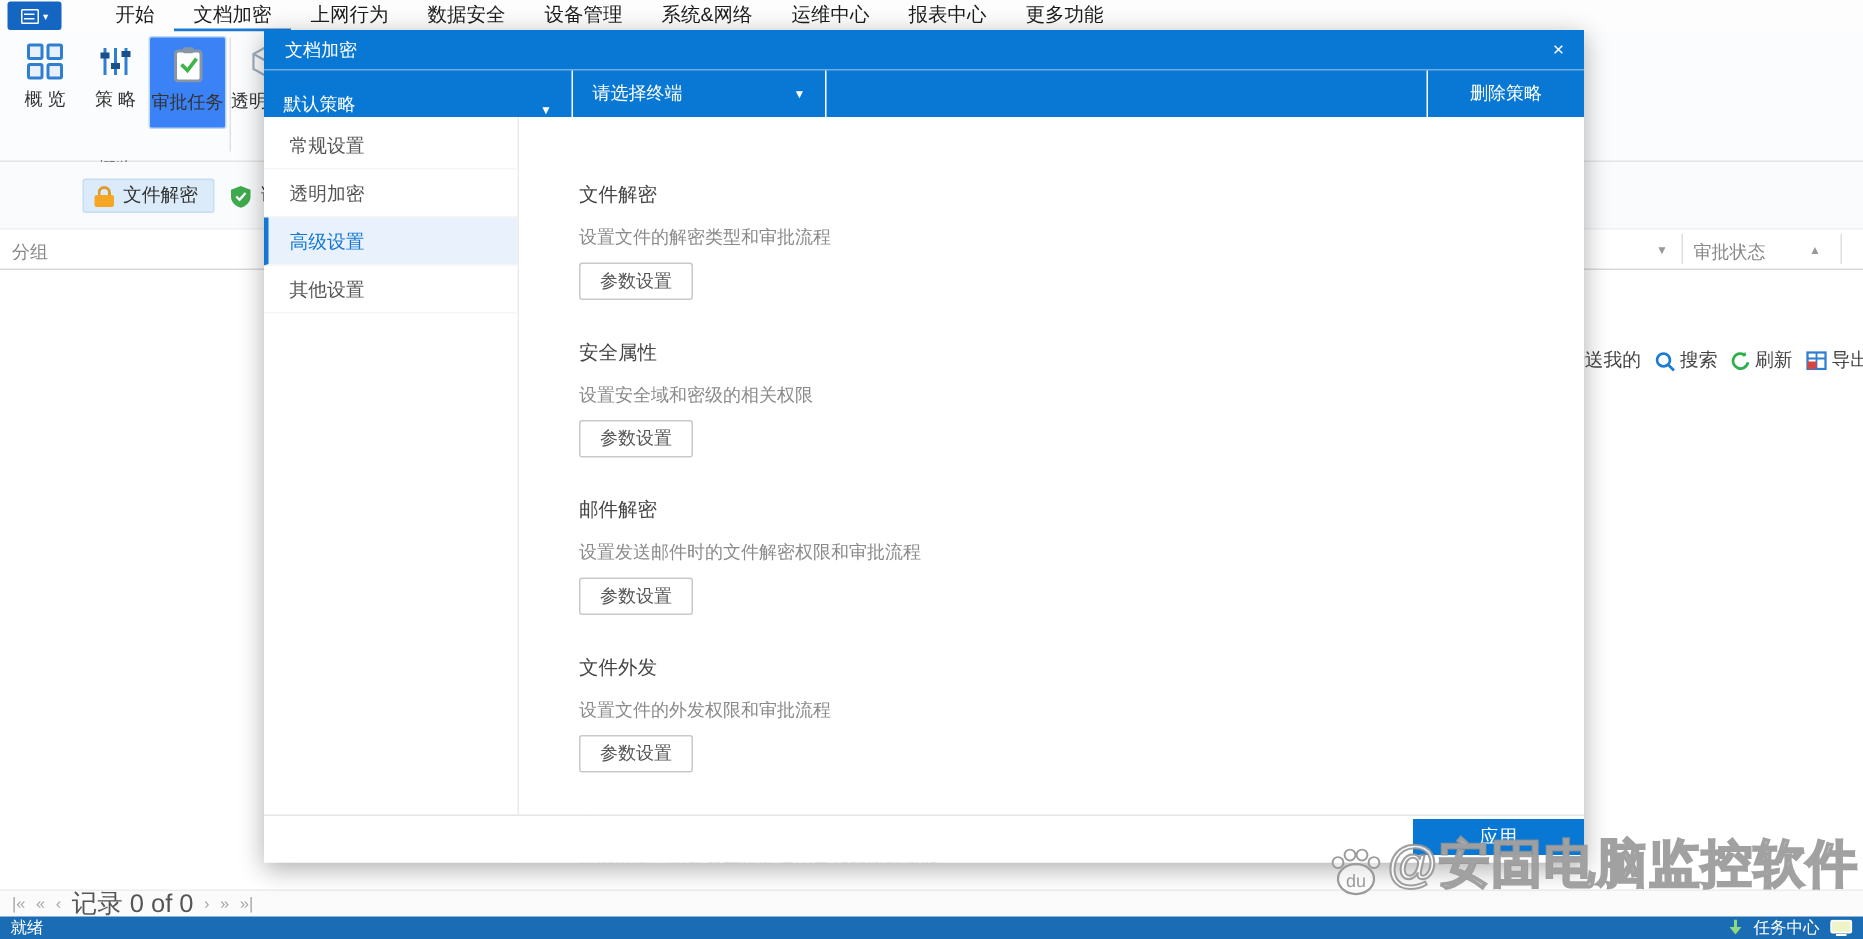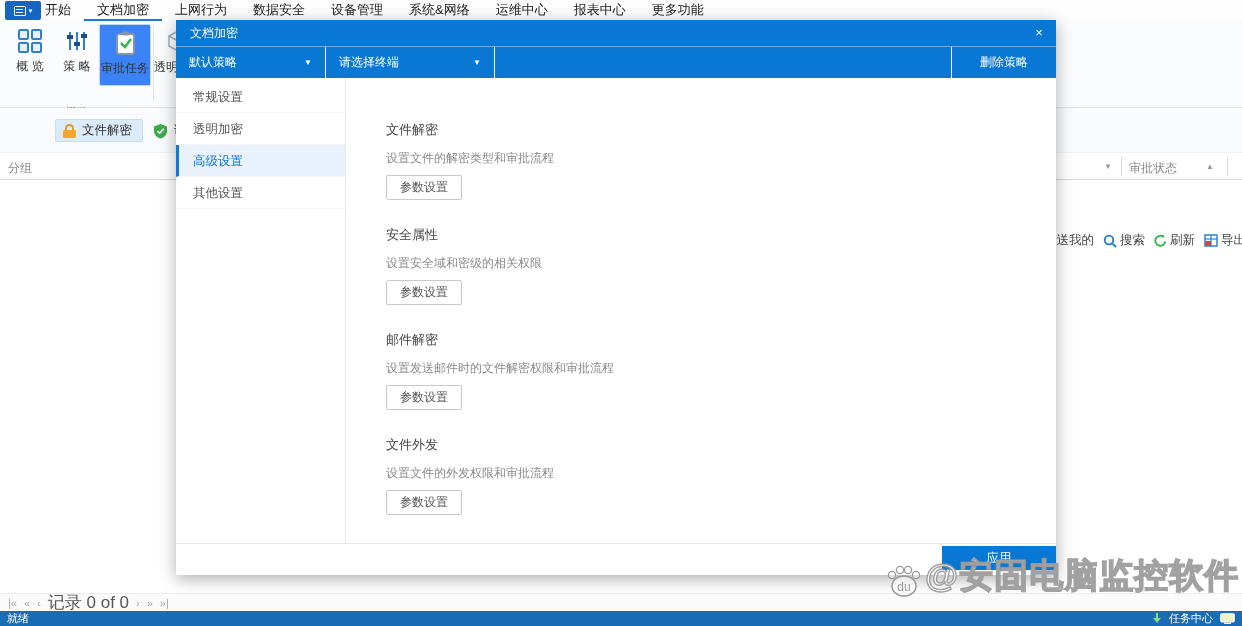--- a/index.html
+++ b/index.html
@@ -5,21 +5,21 @@
   * { box-sizing: border-box; margin: 0; padding: 0; }
   html,body { width:1242px; height:626px; }
   body { position:relative; font-family:"Liberation Sans","DejaVu Sans",sans-serif; background:#fff; overflow:hidden; }
 
   
   .menubar { position:absolute; top:0; left:0; right:0; height:21px; background:#fdfdfd; }
   .app-btn { position:absolute; left:5px; top:1px; width:36px; height:19px; background:#1565c2; border-radius:2px; color:#fff; display:flex; align-items:center; justify-content:center; gap:3px; font-size:11px; }
   .app-btn .bars { width:12px; height:10px; border:1.5px solid #fff; border-radius:1px; position:relative; }
   .app-btn .bars::before { content:""; position:absolute; left:1.5px; right:1.5px; top:2px; height:1.5px; background:#fff; box-shadow:0 3px 0 #fff; }
   .app-btn .caret { font-size:7px; }
-  .tabs { position:absolute; left:32px; top:0; height:21px; display:flex; }
+  .tabs { position:absolute; left:64px; top:0; height:21px; display:flex; }
   .tab { padding:0 13px; font-size:13px; color:#1c1c1c; line-height:20px; white-space:nowrap; }
   .tab.active { border-bottom:2px solid #1b7bd4; }
 
   
   .ribbon { position:absolute; top:21px; left:0; right:0; height:87px; background:#fbfcfd; border-bottom:1px solid #e4e4e4; }
   .rbtn { position:absolute; top:3px; height:62px; display:flex; flex-direction:column; align-items:center; padding-top:5px; gap:5px; font-size:12px; color:#333; white-space:nowrap; }
   .rbtn.sel { background:#3b82f6; border:1px solid #bcd8f2; border-radius:2px; }
   .grid-icon { width:24px; height:24px; display:grid; grid-template-columns:11px 11px; grid-template-rows:11px 11px; gap:2px; }
   .grid-icon i { border:2px solid #2f7fd1; border-radius:2px; background:#e8f1fb; }
   .group-label { position:absolute; left:6px; top:84px; width:142px; text-align:center; font-size:11.5px; color:#777; }
@@ -50,21 +50,21 @@
   .statusbar { position:absolute; top:611px; left:0; right:0; height:15px; background:#1a6cb5; color:#fff; font-size:11px; display:flex; align-items:flex-start; padding:0 7px; }
   .statusbar .right { margin-left:auto; display:flex; align-items:center; gap:7px; }
 
   
   .modal { position:absolute; left:176px; top:20px; width:880px; height:555px; background:#fff; box-shadow:0 4px 16px rgba(0,0,0,.32); z-index:10; }
   .modal-header { height:26px; background:#0878d4; color:#fff; font-size:12px; display:flex; align-items:center; padding:0 14px; position:relative; }
   .modal-close { position:absolute; right:8px; top:4px; width:18px; height:18px; text-align:center; line-height:18px; font-size:13px; cursor:default; }
   .modal-toolbar { position:absolute; top:26px; left:0; right:0; height:32px; background:#0878d4; border-top:1px solid rgba(255,255,255,.4); display:flex; color:#fff; font-size:12px; }
   .dd { display:flex; align-items:center; justify-content:space-between; padding:0 13px; border-right:1px solid #fff; }
   .dd .caret { font-size:8px; }
-  .dd1 { width:150px; } .dd2 { width:169px; }
+  .dd1 { width:206px;align-items:flex-end; } .dd2 { width:169px; }
   .tb-spacer { flex:1; }
   .delete-btn { width:105px; border-left:1px solid #fff; display:flex; align-items:center; justify-content:center; }
   .modal-body { position:absolute; top:58px; bottom:0; left:0; right:0; }
   .modal-sidebar { position:absolute; left:0; top:0; bottom:0; width:170px; border-right:1px solid #eaeaea; padding-top:3px; }
   .side-item { height:32px; line-height:32px; padding-left:17px; font-size:12.5px; color:#555; border-bottom:1px solid #f5f5f5; }
   .side-item.selected { background:#e9f2fc; color:#1478d2; border-left:3px solid #1478d2; padding-left:14px; }
   .modal-content { position:absolute; left:170px; right:0; top:0; bottom:0; padding:43px 30px 0 40px; overflow:hidden; }
   .section { margin-bottom:26px; }
   .section-title { font-size:13px; color:#454545; margin-bottom:11px; }
   .section-desc { font-size:12px; color:#8a8a8a; margin-bottom:8px; }

